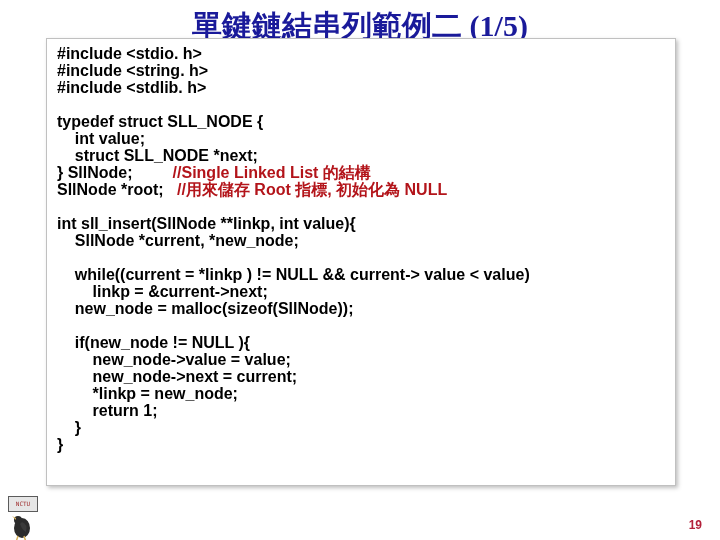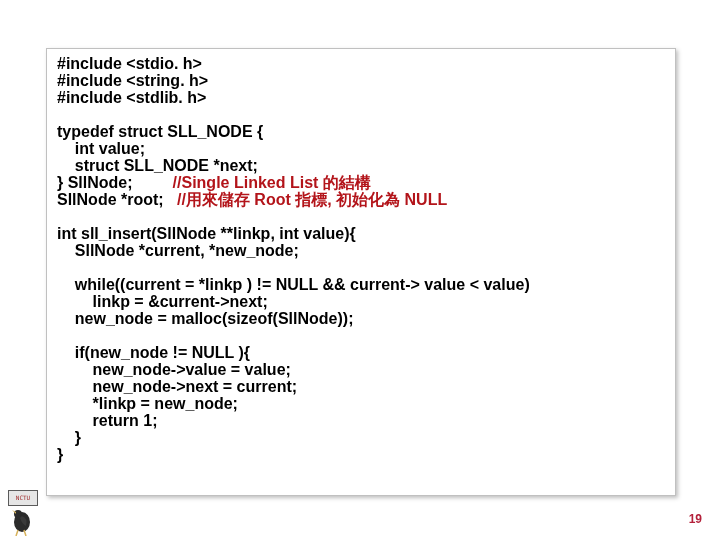--- a/index.html
+++ b/index.html
@@ -21,21 +21,21 @@
     text-align: center;
     font-size: 30px;
     font-weight: bold;
     color: #1a1a9a;
     margin: 6px 0 4px 0;
     font-family: "DFKai-SB", "KaiTi", "Microsoft JhengHei", serif;
   }
   .code-box {
     position: absolute;
     left: 46px;
-    top: 48px;
+    top: 32px;
     width: 630px;
     height: 448px;
     background: #fff;
     border: 1px solid #c0c0c0;
     box-shadow: 2px 2px 4px rgba(0,0,0,0.25);
     padding: 6px 10px 6px 10px;
     box-sizing: border-box;
   }
   .code {
     font-family: "Arial", sans-serif;
@@ -81,20 +81,21 @@
     position: absolute;
     top: 12px;
     left: 0;
   }
 </style>
 </head>
 <body>
 
 <div class="slide">
 
+  <div class="title">單鍵鏈結串列範例二 (1/5)</div>
 
   <div class="code-box">
     <div class="code"><span>#include &lt;stdio. h&gt;</span>
 <span>#include &lt;string. h&gt;</span>
 <span>#include &lt;stdlib. h&gt;</span>
 <span></span>
 <span>typedef struct SLL_NODE {</span>
 <span>    int value;</span>
 <span>    struct SLL_NODE *next;</span>
 <span>} SllNode;         </span><span class="cmt">//Single Linked List 的結構</span>

